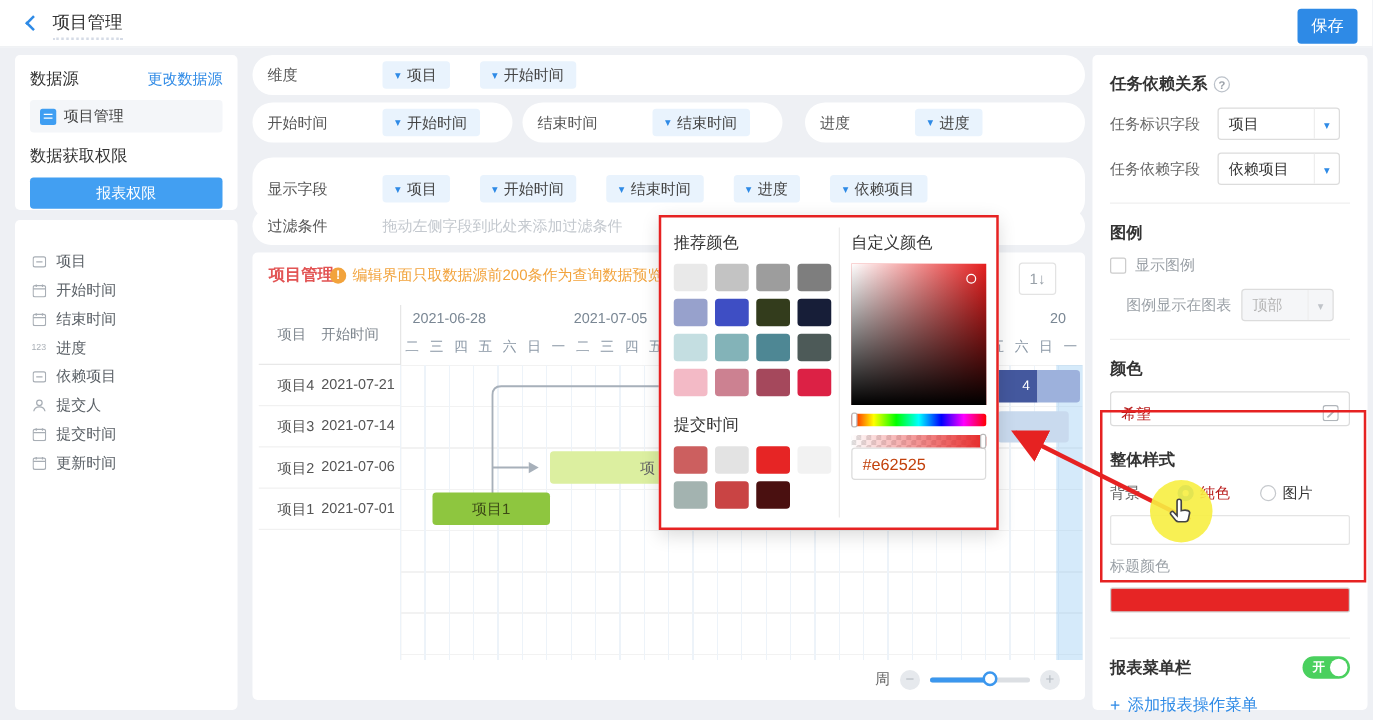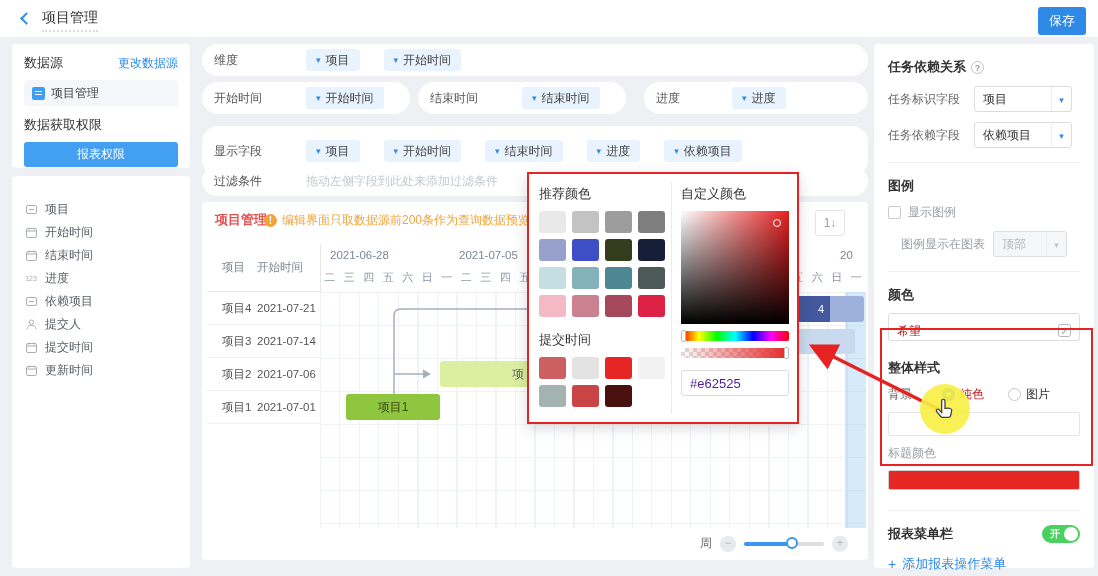--- a/index.html
+++ b/index.html
@@ -119,21 +119,21 @@
     background-color:#e61f1f;
     background-image:linear-gradient(to bottom, transparent, #000), linear-gradient(to right, #fff, rgba(255,255,255,0)); }
   .grad-marker { position:absolute; right:8px; top:8px; width:8px; height:8px; border:1.5px solid #fff; border-radius:50%; }
   .hue { margin-top:7px; width:108px; height:10px; border-radius:2px; position:relative; cursor:pointer;
     background:linear-gradient(to right,#f00,#ff0,#0f0,#0ff,#00f,#f0f,#f00); }
   .hue .hnd, .alpha .hnd { position:absolute; top:-1px; width:5px; height:12px; background:#fff; border:1px solid #bbb; border-radius:2px; }
   .alpha { margin-top:7px; width:108px; height:10px; border-radius:2px; position:relative; cursor:pointer;
     background-image:linear-gradient(45deg,#ddd 25%,transparent 25%,transparent 75%,#ddd 75%),linear-gradient(45deg,#ddd 25%,transparent 25%,transparent 75%,#ddd 75%);
     background-size:8px 8px; background-position:0 0,4px 4px; background-color:#fff; }
   .alpha .fill { position:absolute; inset:0; border-radius:2px; background:linear-gradient(to right, rgba(230,37,37,0), #e62525); }
-  .hex-input { margin-top:12px; width:108px; height:26px; border:1px solid #dcdcdc; border-radius:3px; padding:0 8px; font-size:13px; color:#4c1d95; font-family:"Liberation Sans","DejaVu Sans",sans-serif; }
+  .hex-input { margin-top:0; width:108px; height:26px; border:1px solid #dcdcdc; border-radius:3px; padding:0 8px; font-size:13px; color:#c2410c; font-family:"Liberation Sans","DejaVu Sans",sans-serif; }
 
   
   .anno2 { position:absolute; left:880px; top:328px; width:213px; height:138px; border:2px solid #e62222; z-index:60; pointer-events:none; }
   .arrow-svg { position:absolute; left:780px; top:330px; width:200px; height:110px; z-index:61; pointer-events:none; }
   .cursor-hl { position:absolute; left:920px; top:384px; width:50px; height:50px; border-radius:50%; background:rgba(247,238,65,.9); z-index:62; pointer-events:none; display:flex; align-items:center; justify-content:center; }
 </style>
 </head>
 <body>
 
 <div class="page">

